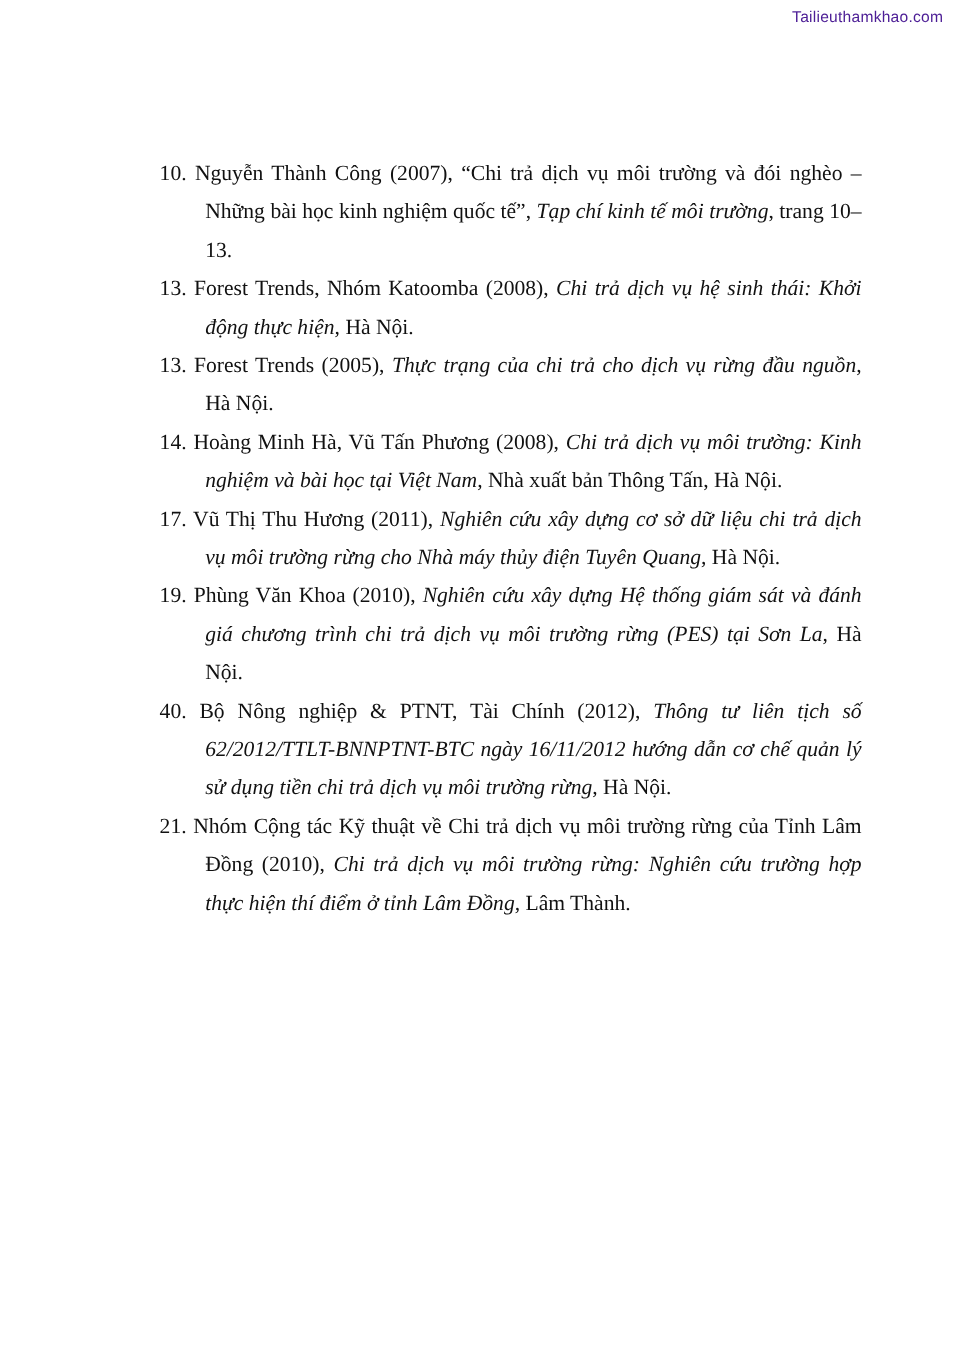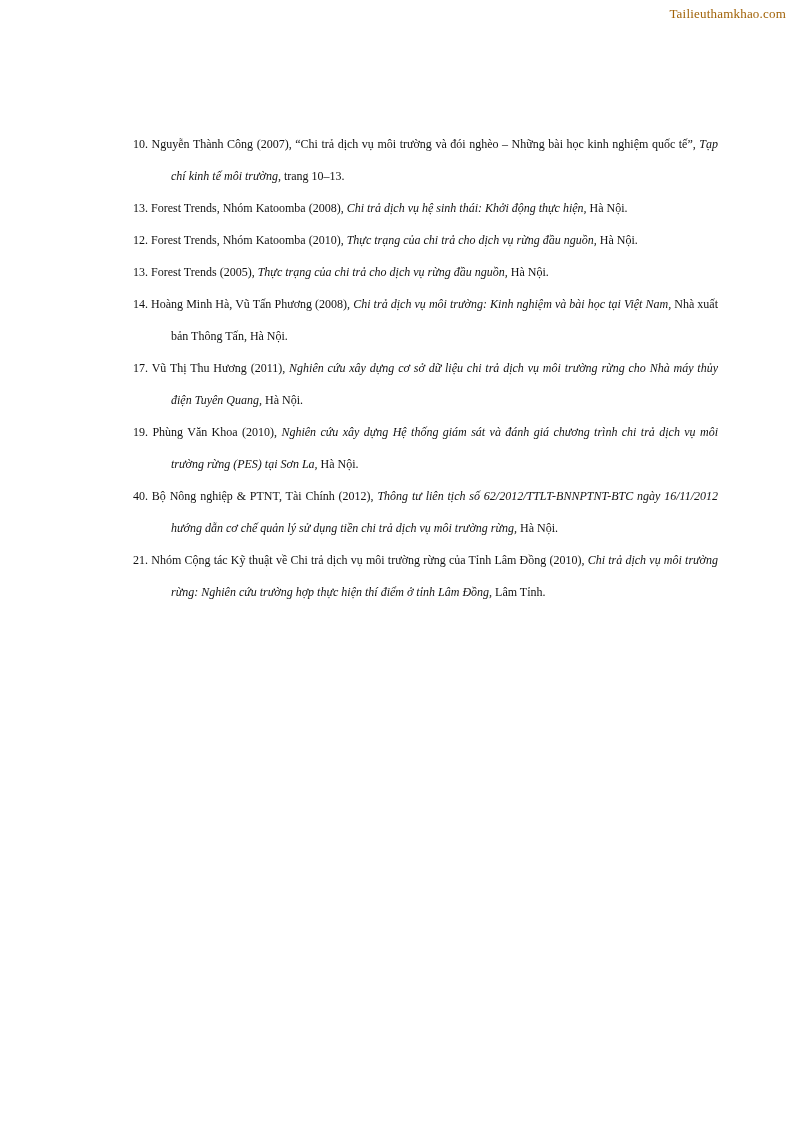--- a/index.html
+++ b/index.html
@@ -1,41 +1,40 @@
 <!DOCTYPE html>
 <html><head>
 <meta charset="utf-8">
 <style>
   html, body { margin:0; padding:0; background:#ffffff; }
   body { width:794px; height:1123px; position:relative; overflow:hidden; }
   .watermark {
     position:absolute; top:6px; right:8px;
-    font-family:Liberation Serif, serif; font-size:13px; color:#a16207;
+    font-family:Liberation Sans, sans-serif; font-size:13px; color:#4c1d95;
     letter-spacing:0.2px;
   }
   .refs {
     position:absolute; left:133px; top:128px; width:585px;
-    font-family:"Liberation Serif", serif; font-size:12px; color:#111;
+    font-family:"Liberation Serif", serif; font-size:18px; color:#111;
     line-height:32px;
   }
   .ref {
     text-align:justify;
     padding-left:38px; text-indent:-38px;
     margin:0;
   }
   .ref .it { font-style:italic; }
 </style>
 </head>
 <body>
 
 <div class="watermark">Tailieuthamkhao.com</div>
 
 <div class="refs">
   <p class="ref"><span>10.</span> <span>Nguyễn Thành Công (2007), “Chi trả dịch vụ môi trường và đói nghèo – Những bài học kinh nghiệm quốc tế”, </span><span class="it">Tạp chí kinh tế môi trường</span><span>, trang 10–13.</span></p>
   <p class="ref"><span>13.</span> <span>Forest Trends, Nhóm Katoomba (2008), </span><span class="it">Chi trả dịch vụ hệ sinh thái: Khởi động thực hiện,</span><span> Hà Nội.</span></p>
-  <p class="ref"><span>12.</span> <span>Forest Trends, Nhóm Katoomba (2010), </span><span class="it">Thực trạng của chi trả cho dịch vụ rừng đầu nguồn,</span><span> Hà Nội.</span></p>
   <p class="ref"><span>13.</span> <span>Forest Trends (2005), </span><span class="it">Thực trạng của chi trả cho dịch vụ rừng đầu nguồn,</span><span> Hà Nội.</span></p>
   <p class="ref"><span>14.</span> <span>Hoàng Minh Hà, Vũ Tấn Phương (2008), </span><span class="it">Chi trả dịch vụ môi trường: Kinh nghiệm và bài học tại Việt Nam,</span><span> Nhà xuất bản Thông Tấn, Hà Nội.</span></p>
   <p class="ref"><span>17.</span> <span>Vũ Thị Thu Hương (2011), </span><span class="it">Nghiên cứu xây dựng cơ sở dữ liệu chi trả dịch vụ môi trường rừng cho Nhà máy thủy điện Tuyên Quang,</span><span> Hà Nội.</span></p>
   <p class="ref"><span>19.</span> <span>Phùng Văn Khoa (2010), </span><span class="it">Nghiên cứu xây dựng Hệ thống giám sát và đánh giá chương trình chi trả dịch vụ môi trường rừng (PES) tại Sơn La,</span><span> Hà Nội.</span></p>
   <p class="ref"><span>40.</span> <span>Bộ Nông nghiệp &amp; PTNT, Tài Chính (2012), </span><span class="it">Thông tư liên tịch số 62/2012/TTLT-BNNPTNT-BTC ngày 16/11/2012 hướng dẫn cơ chế quản lý sử dụng tiền chi trả dịch vụ môi trường rừng,</span><span> Hà Nội.</span></p>
-  <p class="ref"><span>21.</span> <span>Nhóm Cộng tác Kỹ thuật về Chi trả dịch vụ môi trường rừng của Tỉnh Lâm Đồng (2010), </span><span class="it">Chi trả dịch vụ môi trường rừng: Nghiên cứu trường hợp thực hiện thí điểm ở tỉnh Lâm Đồng,</span><span> Lâm Tỉnh.</span></p>
+  <p class="ref"><span>21.</span> <span>Nhóm Cộng tác Kỹ thuật về Chi trả dịch vụ môi trường rừng của Tỉnh Lâm Đồng (2010), </span><span class="it">Chi trả dịch vụ môi trường rừng: Nghiên cứu trường hợp thực hiện thí điểm ở tỉnh Lâm Đồng,</span><span> Lâm Thành.</span></p>
 </div>
 
 </body></html>

